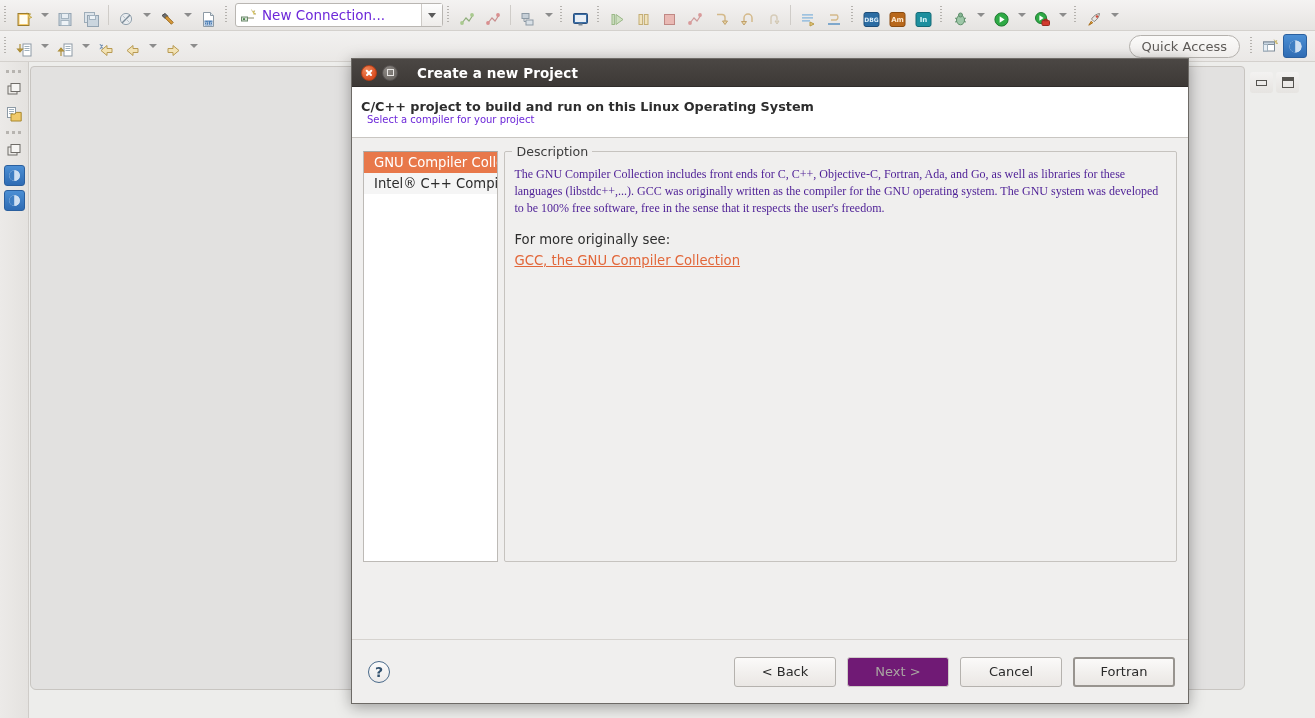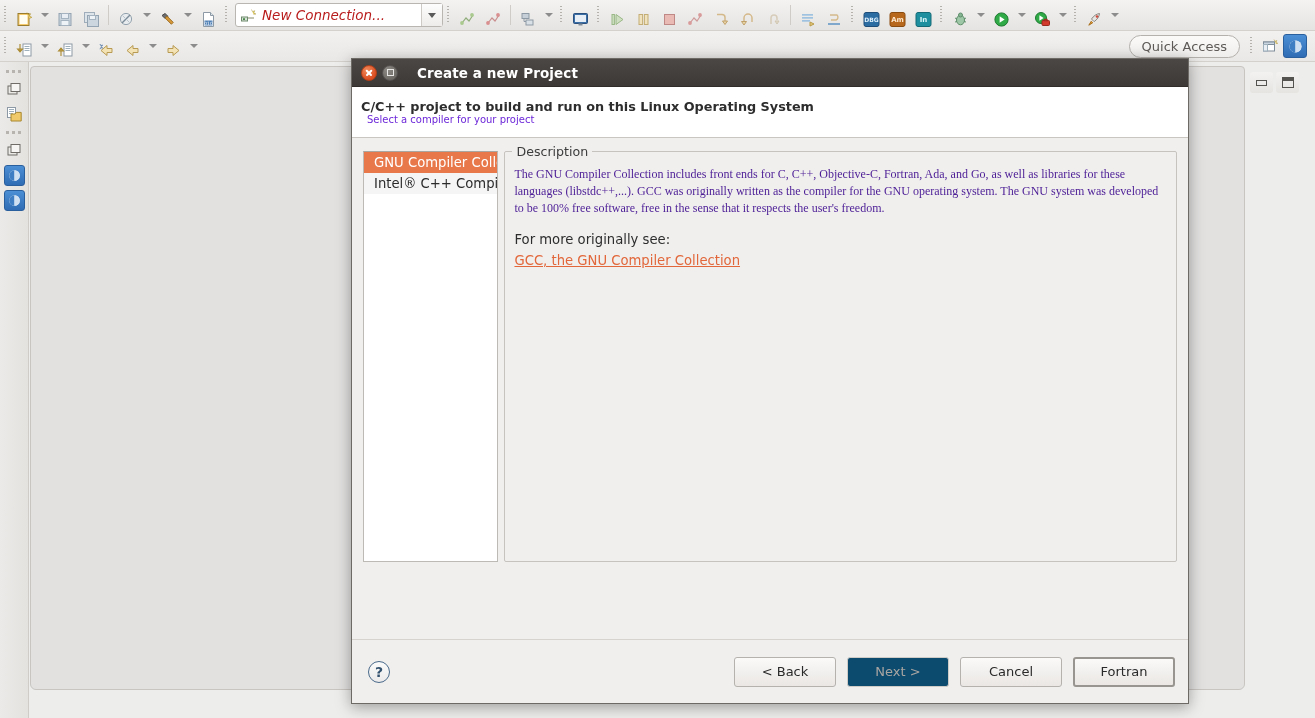--- a/index.html
+++ b/index.html
@@ -43,21 +43,21 @@
   
   .ic { width: 17px; height: 17px; display: block; }
 
   
   #conn-combo {
     display: flex; align-items: center; height: 24px; width: 208px;
     background: #fff; border: 1px solid #b9b6b2; border-radius: 3px;
     margin-left: 3px; padding-left: 4px; position: relative;
   }
   #conn-combo .conn-label {
-    font-size: 13.5px; color: #b91c1c; margin-left: 5px; white-space: nowrap; font-style: italic;
+    font-size: 13.5px; color: #6d28d9; margin-left: 5px; white-space: nowrap;
   }
   #conn-combo .combo-btn {
     position: absolute; right: 0; top: 0; width: 21px; height: 22px;
     border-left: 1px solid #cdcac6;
     background: linear-gradient(to bottom,#fdfdfd,#eeecea);
     display: flex; align-items: center; justify-content: center;
   }
   #conn-combo .combo-btn::after {
     content: ""; border-left: 4px solid transparent; border-right: 4px solid transparent;
     border-top: 5px solid #5a5a5a;
@@ -228,21 +228,21 @@
   }
   #footer-buttons { margin-left: auto; display: flex; gap: 11px; }
   .dlg-btn {
     width: 102px; height: 30px;
     font-size: 13px; color: #2a2a2a;
     background: linear-gradient(to bottom,#fbfaf9 0%,#f2f0ee 50%,#eae7e4 100%);
     border: 1px solid #b5b2ae; border-radius: 3px;
     display: flex; align-items: center; justify-content: center;
     cursor: pointer;
   }
-  .dlg-btn.disabled { color: #a9a6a2; background: #0c4a6e; border-color: #cfccc8; }
+  .dlg-btn.disabled { color: #a9a6a2; background: #701a75; border-color: #cfccc8; }
   .dlg-btn.default { border: 2px solid #98948f; font-weight: normal; }
 </style>
 </head>
 <body>
 
 <div id="app">
 
   <div id="toolbar-row1" class="toolbar">
     <div class="tb-grip"></div>
 

